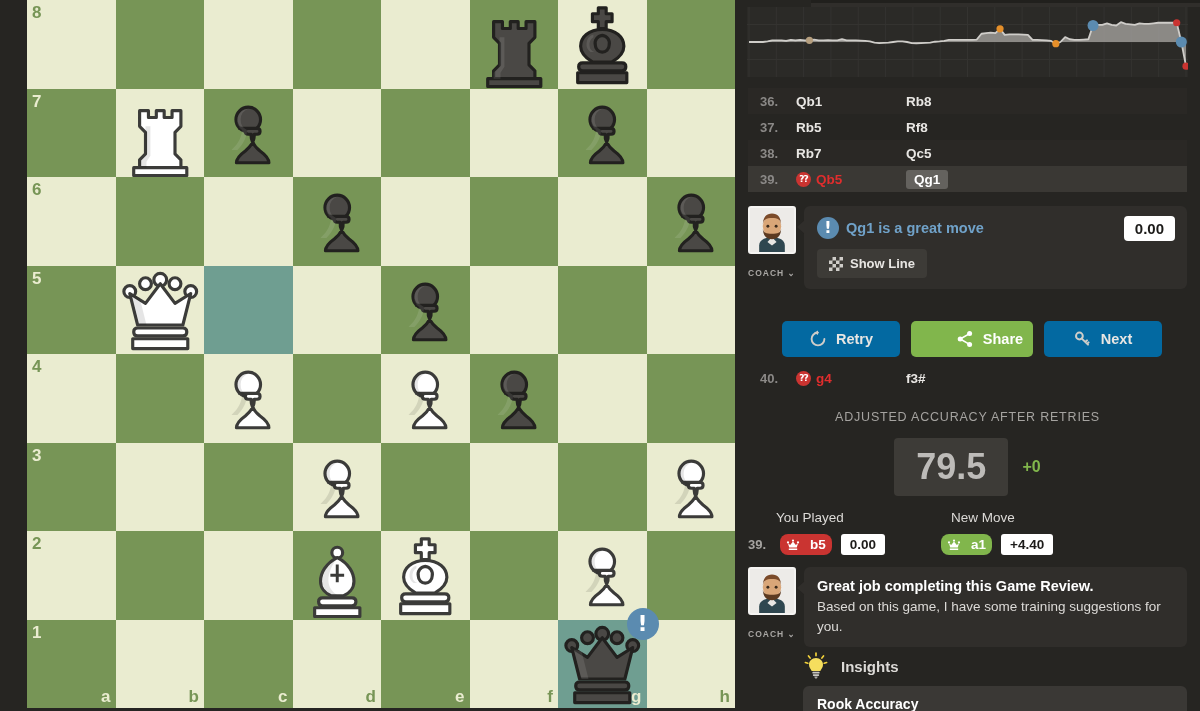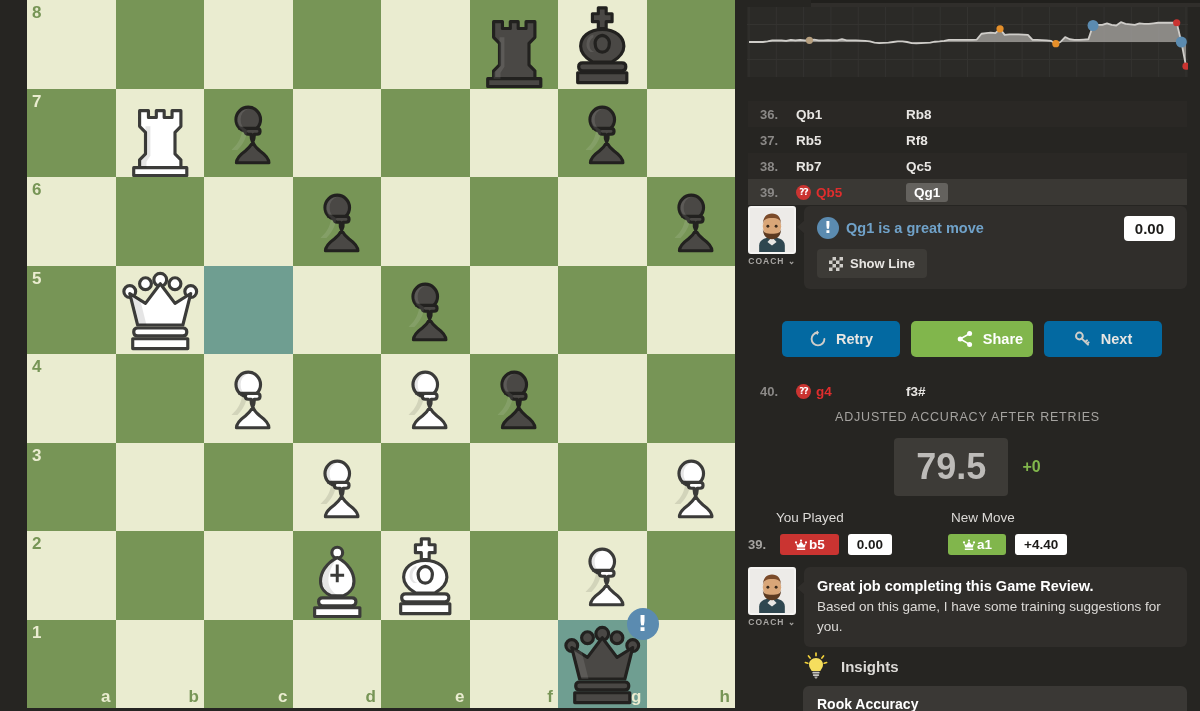--- a/index.html
+++ b/index.html
@@ -107,21 +107,20 @@
     width: 441px; height: 70px;
     background: #2b2a27;
     overflow: hidden;
   }
   .graph-box svg { display: block; width: 441px; height: 70px; }
 
   
   .movelist {
     position: absolute; top: 88px; left: 13px;
     width: 439px;
-    margin-top: 13px;
   }
   .mrow {
     display: flex; align-items: center;
     height: 26px;
     font-size: 13.5px;
     font-weight: bold;
     color: #e8e6e3;
   }
   .mrow.even { background: #2a2825; }
   .mrow.odd  { background: #262522; }
@@ -152,22 +151,22 @@
     display: flex; gap: 8px;
   }
   .coach-avatar { width: 48px; flex: 0 0 48px; }
   .avatar-img {
     width: 48px; height: 48px; border-radius: 3px;
     background: #eceae7; border: 2px solid #f5f4f2;
     overflow: hidden; position: relative;
   }
   .avatar-img svg { width: 100%; height: 100%; display: block; }
   .coach-label {
-    text-align: right; font-size: 8.5px; font-weight: bold;
-    letter-spacing: 1px; color: #a8a6a3; margin-top: 2px;
+    text-align: left; font-size: 8.5px; font-weight: bold;
+    letter-spacing: 1px; color: #a8a6a3; margin-top: 14px;
   }
   .bubble {
     flex: 1; background: #302e2b; border-radius: 6px;
     padding: 11px 13px; position: relative;
   }
   .bubble::before {
     content: ''; position: absolute; left: -7px; top: 14px;
     border-top: 7px solid transparent;
     border-bottom: 7px solid transparent;
     border-right: 8px solid #302e2b;
@@ -249,23 +248,23 @@
     position: absolute; top: 508px; left: 0; width: 509px; height: 52px;
   }
   .cmp-lbl {
     position: absolute; font-size: 13.5px; color: #dcdad7; font-weight: normal;
   }
   .cmp-lbl.a { left: 41px; top: 2px; }
   .cmp-lbl.b { left: 216px; top: 2px; }
   .cmp-row { position: absolute; top: 26px; left: 13px; display: flex; align-items: center; }
   .cmp-num { font-size: 13px; font-weight: bold; color: #a5a3a0; width: 32px; }
   .san-chip {
-    display: inline-flex; align-items: center; gap: 1px;
+    display: inline-flex; align-items: center; gap: 10px;
     font-size: 13.5px; font-weight: bold;
-    padding: 3px 14px; border-radius: 3px; color: #fff;
+    padding: 3px 6px; border-radius: 8px; color: #fff;
   }
   .san-chip.bad  { background: #ca3431; }
   .san-chip.good { background: #81b64c; }
   .san-chip svg { width: 14px; height: 14px; display: block; }
   .val-chip {
     background: #fff; color: #1c1b19;
     font-size: 13.5px; font-weight: bold;
     padding: 3px 9px; border-radius: 3px;
     margin-left: 9px;
   }

